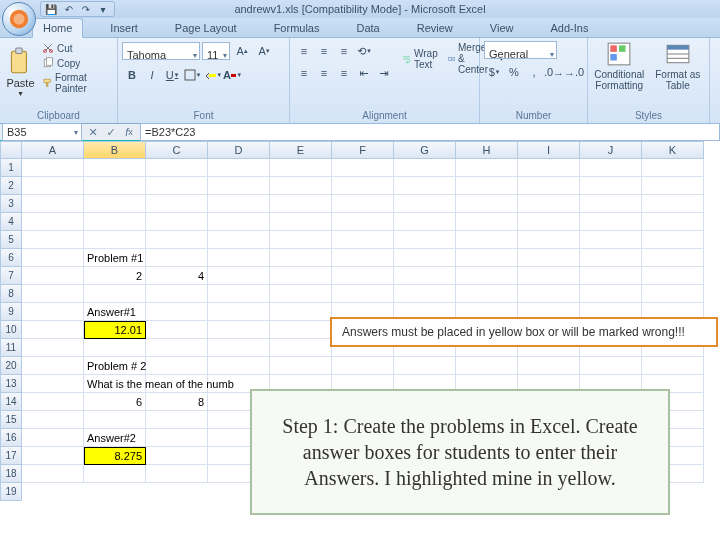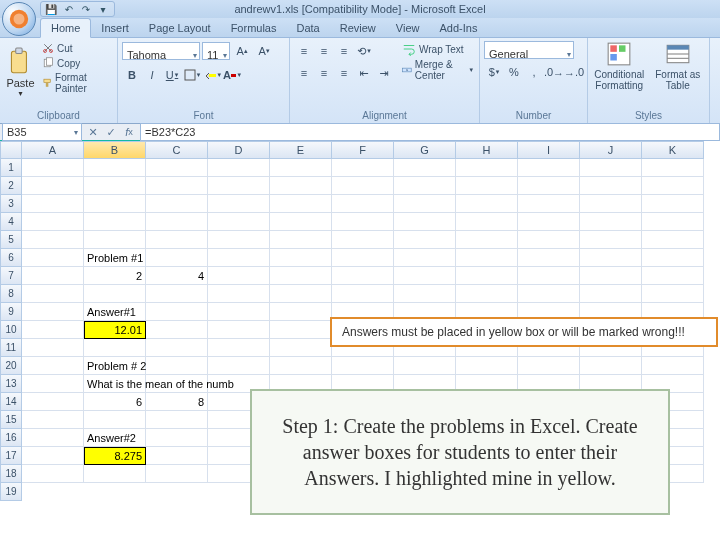--- a/index.html
+++ b/index.html
@@ -7,21 +7,21 @@
 
 
 .titlebar { height: 18px; background: linear-gradient(#cde0f5,#bcd4ee); display: flex; align-items: center; position: relative; }
 .office-btn { width: 34px; height: 34px; position: absolute; left: 2px; top: 2px; z-index: 50; border-radius: 50%; background: radial-gradient(circle at 30% 30%, #fff, #b9d4f0 60%, #6fa4de); border: 1px solid #5a87b5; display:flex;align-items:center;justify-content:center; }
 .office-btn svg { width: 22px; height: 22px; }
 .qat-inner { margin-left: 40px; display: flex; gap: 3px; align-items:center; background: rgba(255,255,255,.15); border:1px solid #9bb9dd; border-radius:3px; padding: 1px 4px; height:16px;}
 .qat-inner span { width:14px; height:14px; display:flex; align-items:center; justify-content:center; font-size:10px; color:#356; }
 .title-text { position:absolute; left:50%; transform:translateX(-50%); font-size:11px; color:#4a6; color:#3b5168; }
 
 
-.tabs { height: 20px; background: linear-gradient(#cde0f5,#bcd4ee); display:flex; align-items:flex-end; padding-left: 40px; gap: 0; border-bottom: 1px solid #9bb9dd; }
+.tabs { height: 20px; background: linear-gradient(#cde0f5,#bcd4ee); display:flex; align-items:flex-end; padding-left: 32px; gap: 17px; border-bottom: 1px solid #9bb9dd; }
 .tab { padding: 3px 10px 3px; font-size:11px; color:#3b5168; cursor: default; }
 .tab.active { background:#e8f1fb; border:1px solid #9bb9dd; border-bottom:1px solid #e8f1fb; border-radius: 3px 3px 0 0; position:relative; top:1px; color:#2a7; color:#3b5168; font-weight:normal; }
 
 
 .ribbon { height: 86px; background: linear-gradient(#e8f1fb,#d4e4f7); border-bottom:1px solid #8aa8cc; display:flex; }
 .group { border-right:1px solid #b4cbe6; display:flex; flex-direction:column; justify-content:space-between; padding:3px 4px 0; }
 .group-title { text-align:center; font-size:10px; color:#5a7796; padding:1px 0 2px; }
 .group-body { flex:1; display:flex; gap:3px; align-items:flex-start; }
 
 
@@ -37,27 +37,27 @@
 .combo::after { content:"▾"; position:absolute; right:2px; font-size:8px; color:#5a7796;}
 .font-name { width:78px; } .font-size{ width:28px; }
 .btnrow { display:flex; gap:0; }
 .rbtn { width:20px; height:20px; display:flex; align-items:center; justify-content:center; border:1px solid transparent; font-size:11px; color:#3b5168;}
 .bold{ font-weight:bold; } .ital{ font-style:italic; } .und{ text-decoration: underline; }
 .swdn::after{content:"▾"; font-size:7px; margin-left:1px;}
 .color-bar { width:14px; height:3px; display:inline-block; }
 
 
 .align-col { display:flex; flex-direction:column; gap:2px; justify-content:center; }
-.wrap-merge { display:flex; flex-direction:column; gap:1px; font-size:10px; color:#3b5168; margin-left:3px;}
+.wrap-merge { display:flex; flex-direction:row; gap:1px; font-size:10px; color:#3b5168; margin-left:3px;}
 .wrap-merge div{ display:flex;align-items:center;gap:3px; padding:1px 2px;}
 .wrap-merge svg{width:14px;height:14px;}
 
 
 .num-body{ display:flex; flex-direction:column; gap:3px; }
-.num-combo{ width:90px; }
+.num-combo{ width:73px; }
 
 
 .styles-body{ display:flex; gap:4px; }
 .style-btn{ display:flex; flex-direction:column; align-items:center; width:56px; font-size:10px; color:#3b5168; text-align:center; line-height:1.1;}
 .style-btn svg{width:26px;height:26px; margin-bottom:2px;}
 
 
 .fbar { height:17px; background:#e9eef5; border-bottom:1px solid #14b8a6; display:flex; align-items:center; }
 .namebox{ width:80px; height:18px; background:#fff; border:1px solid #9bb9dd; font-size:11px; display:flex; align-items:center; padding:0 4px; margin-left:2px; position:relative; color:#333;}
 .namebox::after{content:"▾"; position:absolute; right:3px; font-size:8px; color:#5a7796;}

